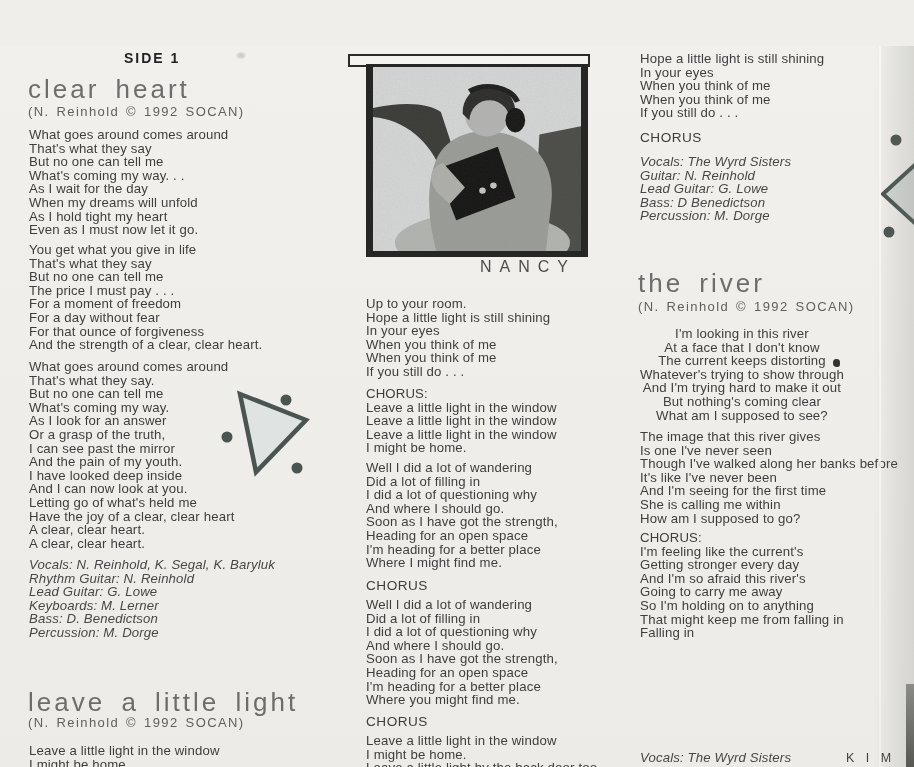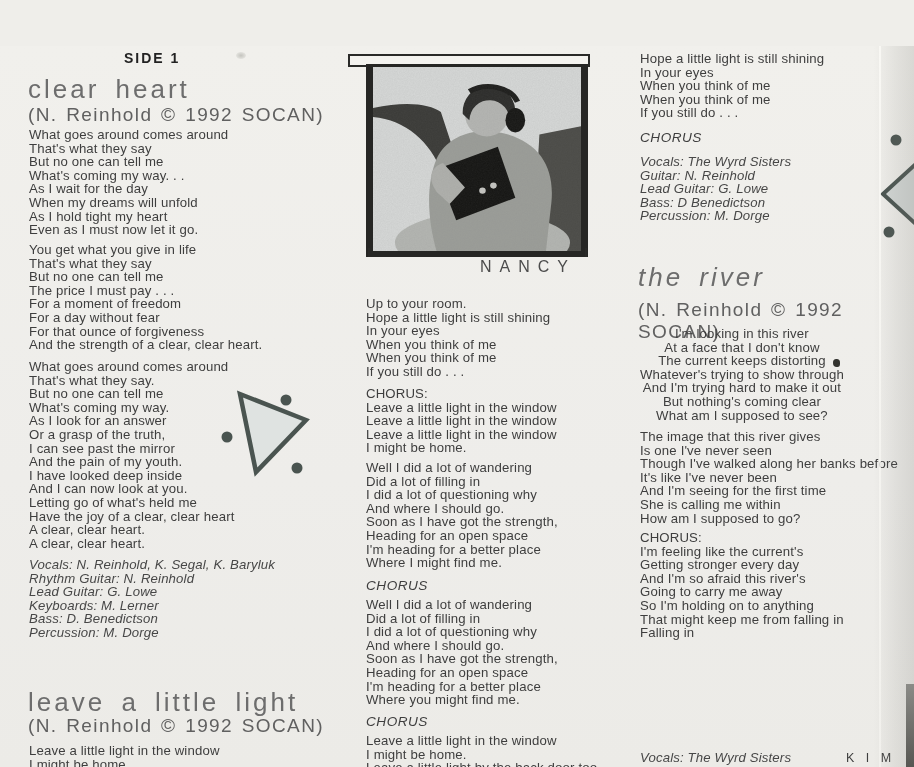--- a/index.html
+++ b/index.html
@@ -9,23 +9,23 @@
         background:
           linear-gradient(180deg, #f1f0ec 0%, #eeedea 60%, #ecebe7 100%); margin-top: 46px;}
   
   .edge-shade{position:absolute;top:0;right:0;width:40px;height:767px;
         background:linear-gradient(90deg, rgba(0,0,0,0) 0%, rgba(120,120,114,0.12) 55%, rgba(120,120,114,0.20) 100%);}
   .crease{position:absolute;top:0;left:879px;width:2px;height:767px;
         background:linear-gradient(180deg,#fbfaf6,#f3f2ee);opacity:.8;}
   .lyr{position:absolute;font-size:13.2px;line-height:13.6px;color:#3e3e3e;
        white-space:pre-line;letter-spacing:0.15px;}
   .credits{font-style:italic;color:#474747;}
-  .chorus-label{position:absolute;font-size:13.6px;color:#3e3e3e;letter-spacing:0.5px;font-style:italic;}
+  .chorus-label{position:absolute;font-size:13.6px;color:#3e3e3e;letter-spacing:0.5px;}
   .title{position:absolute;font-size:26px;color:#6d6d6d;letter-spacing:3px;word-spacing:6px;font-weight:400;}
-  .byline{position:absolute;font-size:19px;color:#606060;letter-spacing:1.4px;word-spacing:2px;}
+  .byline{position:absolute;font-size:13px;color:#606060;letter-spacing:1.4px;word-spacing:2px;}
   .side-label{position:absolute;left:124px;top:4px;font-size:14px;font-weight:bold;
        color:#222;letter-spacing:2px;}
   .nancy{position:absolute;left:366px;top:212px;width:210px;text-align:right;
        font-size:16px;color:#4c4c4c;letter-spacing:8px;}
   .sig{position:absolute;left:846px;top:703px;font-size:12.5px;line-height:18px;
        color:#3f3f3f;letter-spacing:4px;white-space:pre-line;}
   
   .lintel{position:absolute;left:348px;top:8px;width:238px;height:9px;
        background:#f4f3ef;border:2px solid #2a2a28;}
   .frame{position:absolute;left:366px;top:18px;width:208px;height:184px;
@@ -178,21 +178,21 @@
 When you think of me
 When you think of me
 If you still do . . .</div>
   <div class="chorus-label" style="left:640px;top:84px;">CHORUS</div>
   <div class="lyr credits" style="left:640px;top:109px;">Vocals:  The Wyrd Sisters
 Guitar:  N. Reinhold
 Lead Guitar:  G. Lowe
 Bass:  D Benedictson
 Percussion:  M. Dorge</div>
 
-  <div class="title" style="left:638px;top:216px;font-style:italic;">the river</div>
+  <div class="title" style="left:638px;top:222px;">the river</div>
   <div class="byline" style="left:638px;top:253px;">(N. Reinhold © 1992 SOCAN)</div>
   <div class="lyr" style="left:640px;top:281px;text-align:center;">I'm looking in this river
 At a face that I don't know
 The current keeps distorting
 Whatever's trying to show through
 And I'm trying hard to make it out
 But nothing's coming clear
 What am I supposed to see?</div>
   <div class="lyr" style="left:640px;top:384px;">The image that this river gives
 Is one I've never seen

